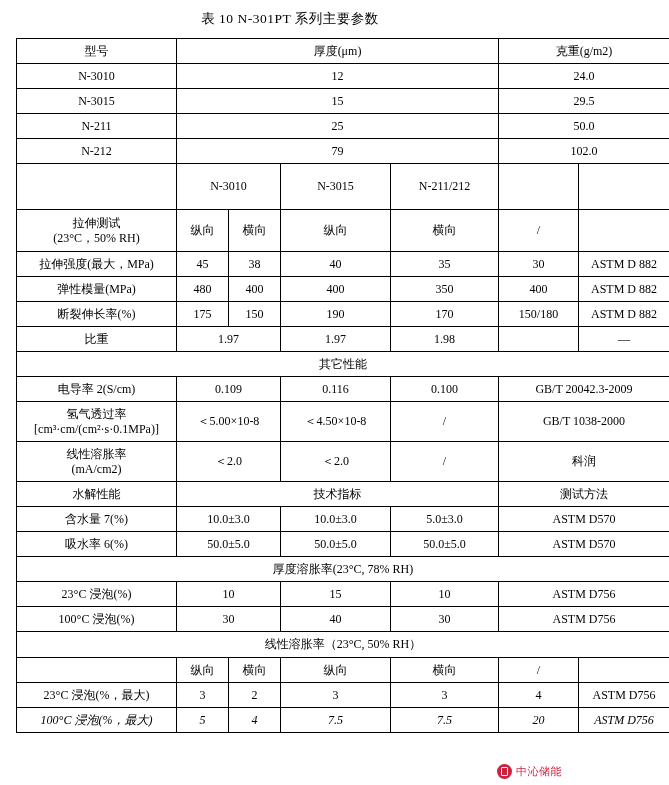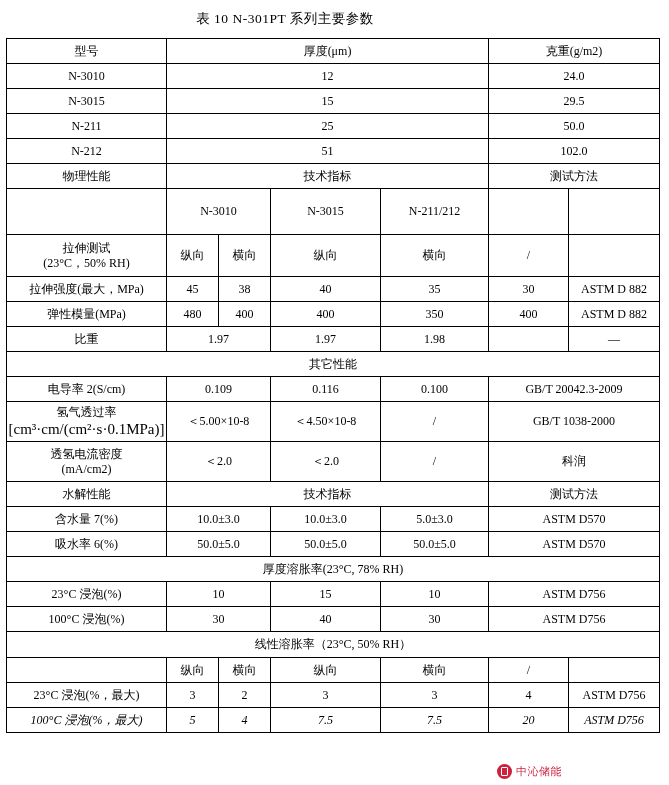--- a/index.html
+++ b/index.html
@@ -13,21 +13,21 @@
     font-family: "Liberation Serif", "DejaVu Serif", serif;
     color: #000000;
     position: relative;
     overflow: hidden;
   }
   #page {
     width: 572px;
     height: 785px;
     position: relative;
     box-sizing: border-box;
-    padding: 8px 8px 0 6px;
+    padding: 8px 8px 0 16px;
   }
   .doc-title {
     text-align: center;
     font-size: 13.5px;
     letter-spacing: 0.5px;
     margin: 2px 0 7px 0;
     font-family: "Liberation Serif", "DejaVu Serif", serif;
   }
   table.spec {
     border-collapse: collapse;
@@ -41,21 +41,21 @@
     text-align: center;
     vertical-align: middle;
     padding: 2px 1px;
     line-height: 1.25;
     height: 20px;
     word-break: break-word;
   }
   td.thick-top { border-top: 2px solid #000; }
   td.thick-bottom { border-bottom: 2px solid #000; font-style: italic; }
   .two-line { line-height: 1.2; }
-  .small { font-size: 15px; font-family: Liberation Serif, serif; }
+  .small { font-size: 12px; font-family: Liberation Serif, serif; }
   .watermark {
     position: absolute;
     right: 10px;
     bottom: 6px;
     display: flex;
     align-items: center;
     gap: 4px;
     opacity: 0.92;
   }
   .wm-logo {
@@ -119,29 +119,24 @@
         <td colspan="4">15</td>
         <td colspan="2">29.5</td>
       </tr>
       <tr>
         <td>N-211</td>
         <td colspan="4">25</td>
         <td colspan="2">50.0</td>
       </tr>
       <tr>
         <td>N-212</td>
-        <td colspan="4">51</td>
+        <td colspan="4">79</td>
         <td colspan="2">102.0</td>
       </tr>
 
-      <tr>
-        <td>物理性能</td>
-        <td colspan="4">技术指标</td>
-        <td colspan="2">测试方法</td>
-      </tr>
 
       <tr style="height:46px">
         <td></td>
         <td colspan="2">N-3010</td>
         <td>N-3015</td>
         <td>N-211/212</td>
         <td></td>
         <td></td>
       </tr>
 
@@ -171,20 +166,29 @@
       <tr>
         <td>弹性模量(MPa)</td>
         <td>480</td>
         <td>400</td>
         <td>400</td>
         <td>350</td>
         <td>400</td>
         <td>ASTM D 882</td>
       </tr>
 
+      <tr>
+        <td>断裂伸长率(%)</td>
+        <td>175</td>
+        <td>150</td>
+        <td>190</td>
+        <td>170</td>
+        <td>150/180</td>
+        <td>ASTM D 882</td>
+      </tr>
 
       <tr>
         <td>比重</td>
         <td colspan="2">1.97</td>
         <td>1.97</td>
         <td>1.98</td>
         <td></td>
         <td>—</td>
       </tr>
 
@@ -206,21 +210,21 @@
           <div class="small">[cm³·cm/(cm²·s·0.1MPa)]</div>
         </td>
         <td colspan="2">＜5.00×10-8</td>
         <td>＜4.50×10-8</td>
         <td>/</td>
         <td colspan="2">GB/T 1038-2000</td>
       </tr>
 
       <tr style="height:40px">
         <td class="two-line">
-          <div>透氢电流密度</div>
+          <div>线性溶胀率</div>
           <div>(mA/cm2)</div>
         </td>
         <td colspan="2">＜2.0</td>
         <td>＜2.0</td>
         <td>/</td>
         <td colspan="2">科润</td>
       </tr>
 
       <tr>
         <td>水解性能</td>

